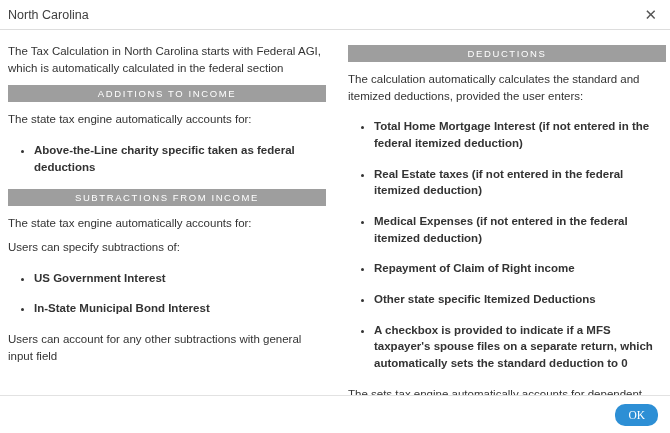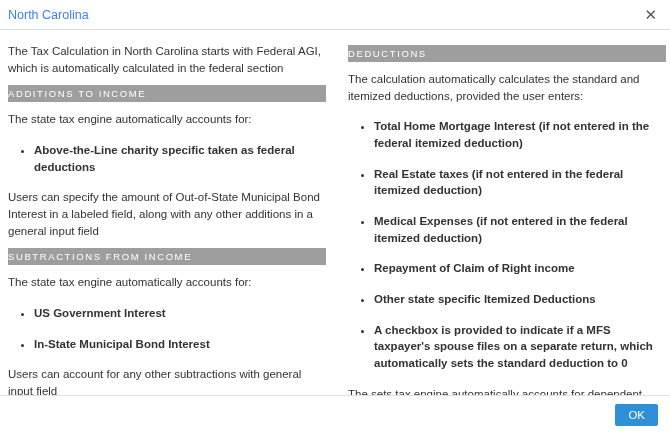--- a/index.html
+++ b/index.html
@@ -27,21 +27,21 @@
     height: 30px;
     flex: 0 0 30px;
     border-bottom: 1px solid #dddddd;
     display: flex;
     align-items: center;
     padding: 0 10px 0 8px;
     box-sizing: border-box;
   }
   .title {
     font-size: 12.5px;
-    color: #3b82f6;
+    color: #404040;
     flex: 1 1 auto;
   }
   .close-btn {
     font-size: 15px;
     line-height: 1;
     color: #555555;
     cursor: pointer;
     padding: 2px 3px;
     user-select: none;
   }
@@ -55,20 +55,21 @@
   }
   .col {
     width: 318px;
     flex: 0 0 318px;
   }
   .section-header {
     background: #9e9e9e;
     color: #ffffff;
     font-size: 9.5px;
     letter-spacing: 1.6px;
+    text-align: center;
     padding: 3px 0 3px 0;
     margin: 9px 0 9px 0;
     font-weight: normal;
     text-transform: uppercase;
   }
   p.para {
     font-size: 11.5px;
     line-height: 1.45;
     margin: 7px 0;
     color: #333333;
@@ -93,24 +94,24 @@
     align-items: center;
     justify-content: flex-end;
     padding: 0 12px;
     box-sizing: border-box;
   }
   .ok-btn {
     background: #2d8fd5;
     color: #ffffff;
     border: none;
     font-size: 11.5px;
-    font-family: Liberation Sans, sans-serif;
+    font-family: Liberation Serif, serif;
     padding: 5px 13px;
     cursor: pointer;
-    border-radius: 2px;
+    border-radius: 10px;
   }
 </style>
 </head>
 <body>
 
 <div class="dialog">
 
   <div class="titlebar">
     <div class="title">North Carolina</div>
     <div class="close-btn">✕</div>
@@ -119,24 +120,24 @@
   <div class="body">
 
     <div class="col">
       <p class="para">The Tax Calculation in North Carolina starts with Federal AGI, which is automatically calculated in the federal section</p>
 
       <div class="section-header">Additions to Income</div>
       <p class="para">The state tax engine automatically accounts for:</p>
       <ul class="bullets">
         <li>Above-the-Line charity specific taken as federal deductions</li>
       </ul>
-      <p class="para">Users can specify the amount of Out-of-State Municipal Bond Interest in a labeled field, along with any other additions in a general input field</p>
 
       <div class="section-header">Subtractions from Income</div>
       <p class="para">The state tax engine automatically accounts for:</p>
+      <p class="para">Users can specify subtractions of:</p>
       <ul class="bullets">
         <li>US Government Interest</li>
         <li>In-State Municipal Bond Interest</li>
       </ul>
       <p class="para">Users can account for any other subtractions with general input field</p>
     </div>
 
     <div class="col">
       <div class="section-header">Deductions</div>
       <p class="para">The calculation automatically calculates the standard and itemized deductions, provided the user enters:</p>

